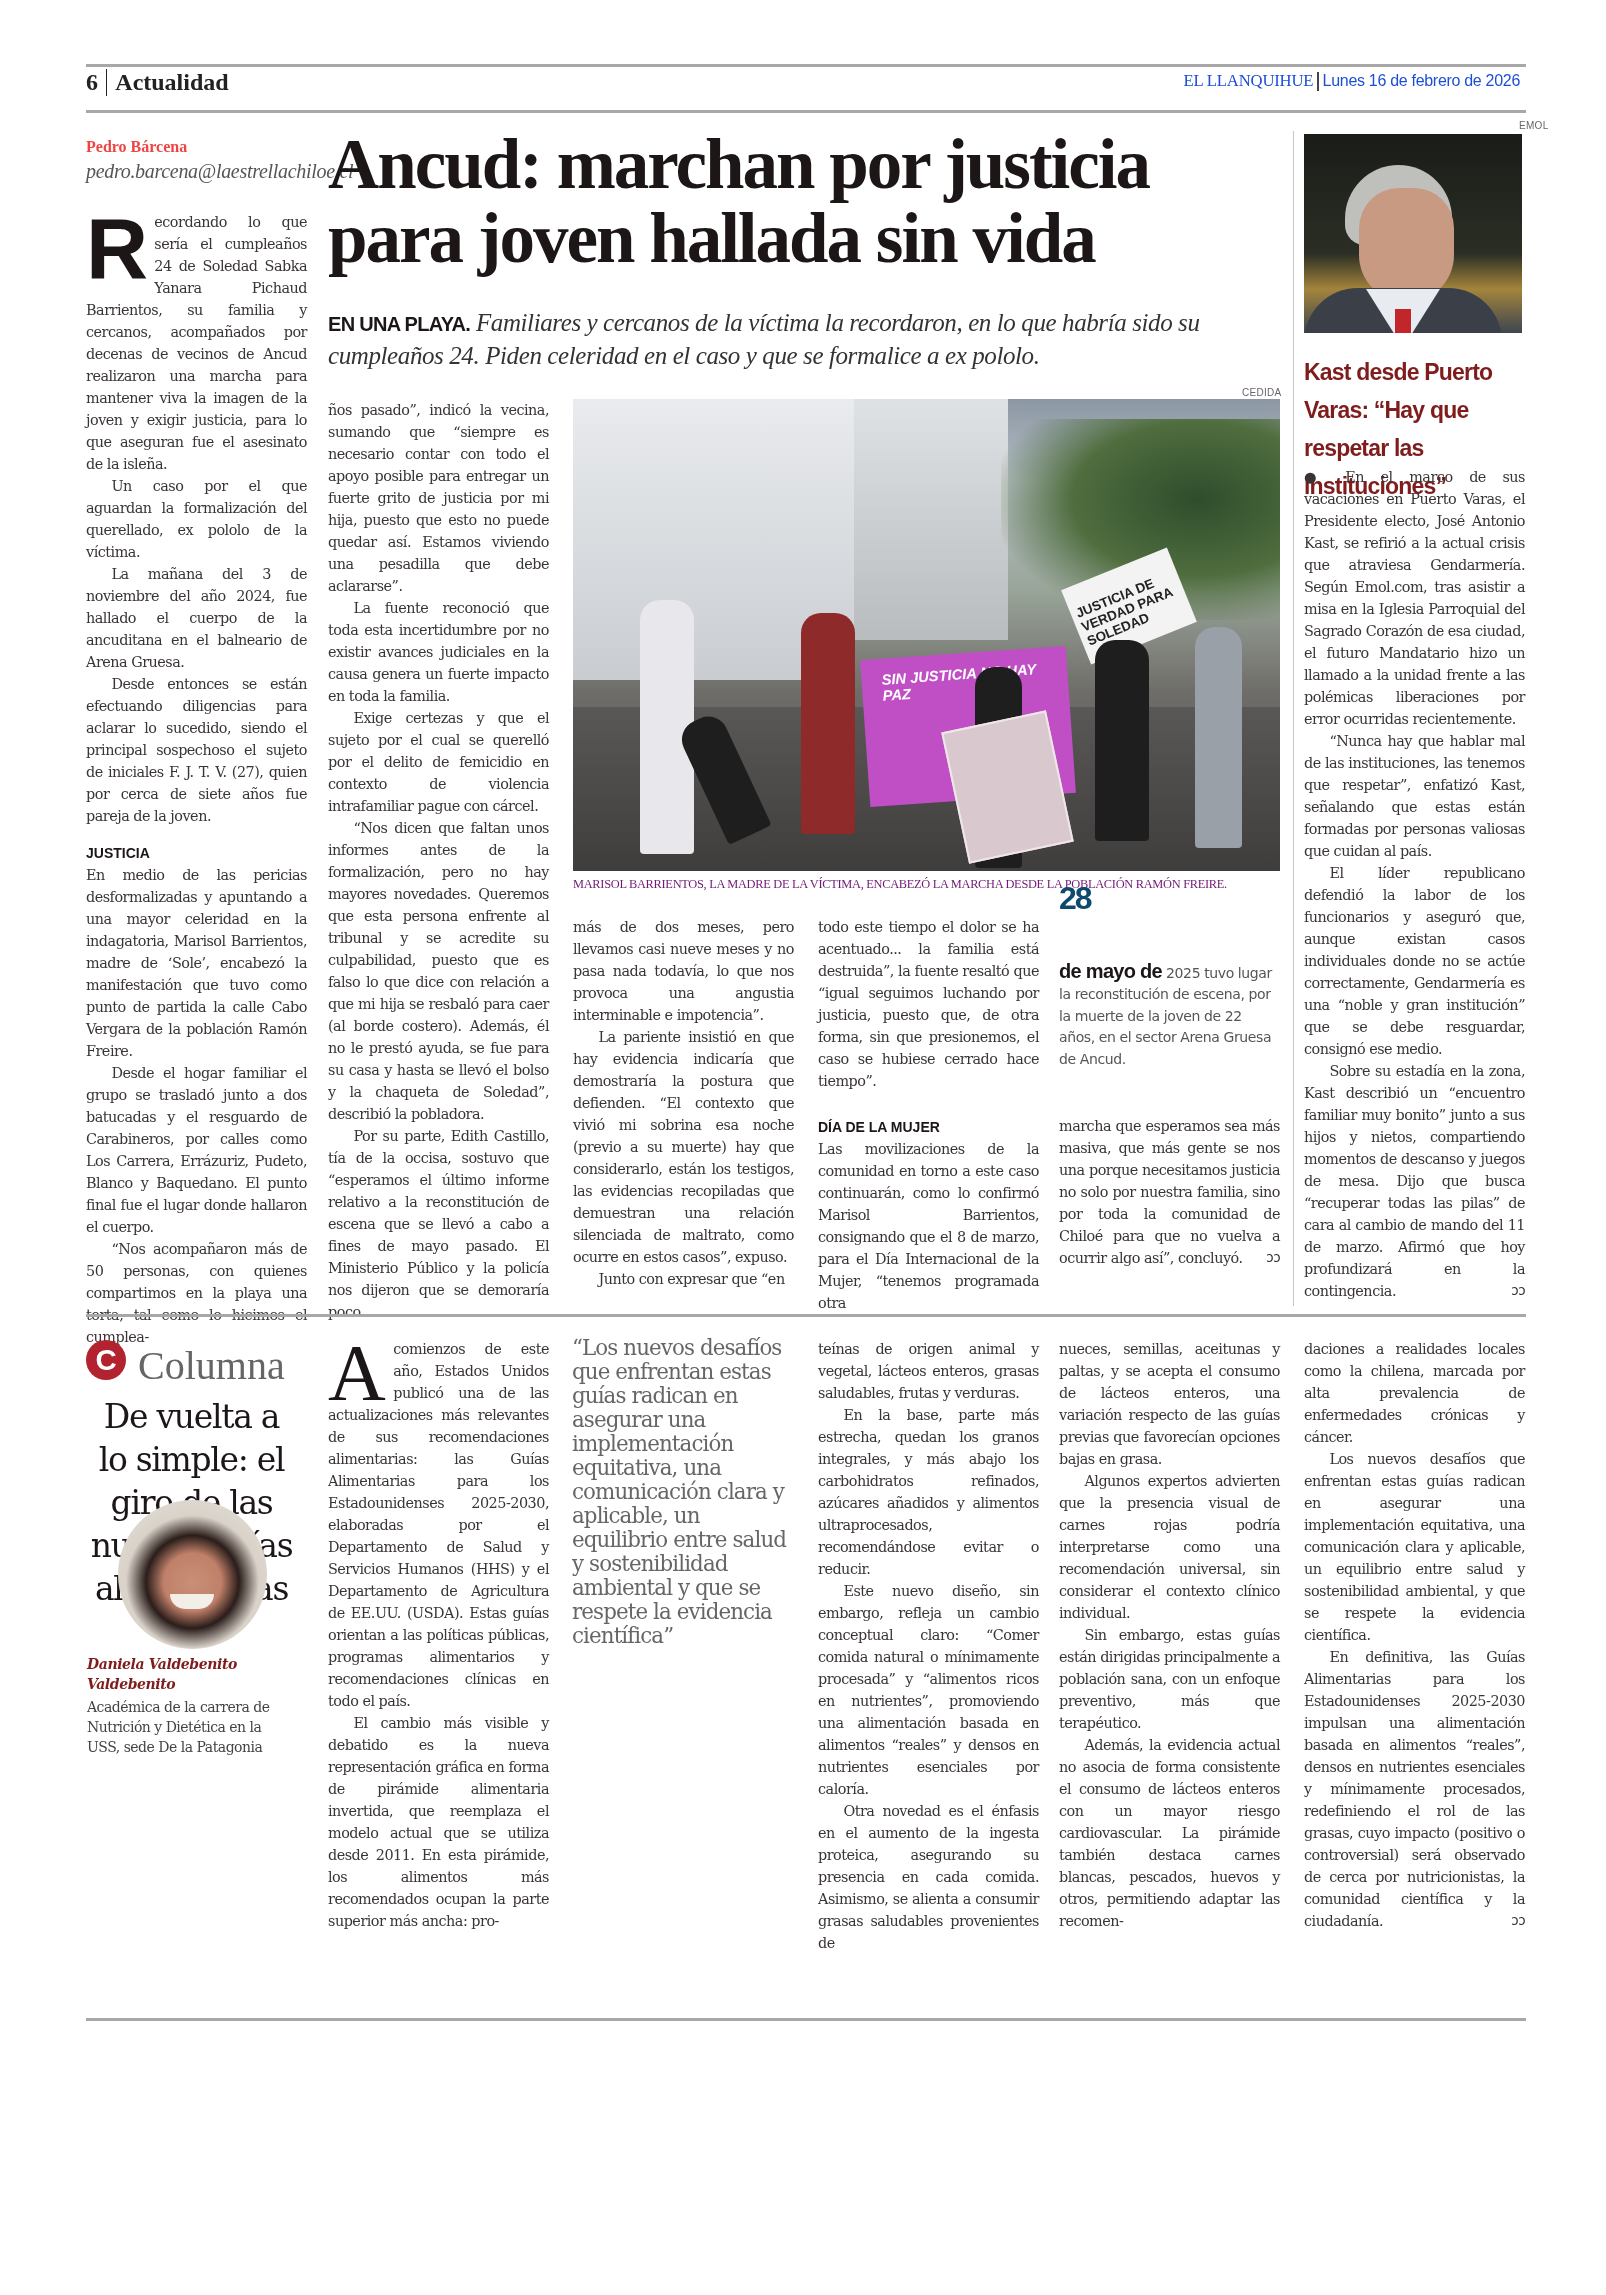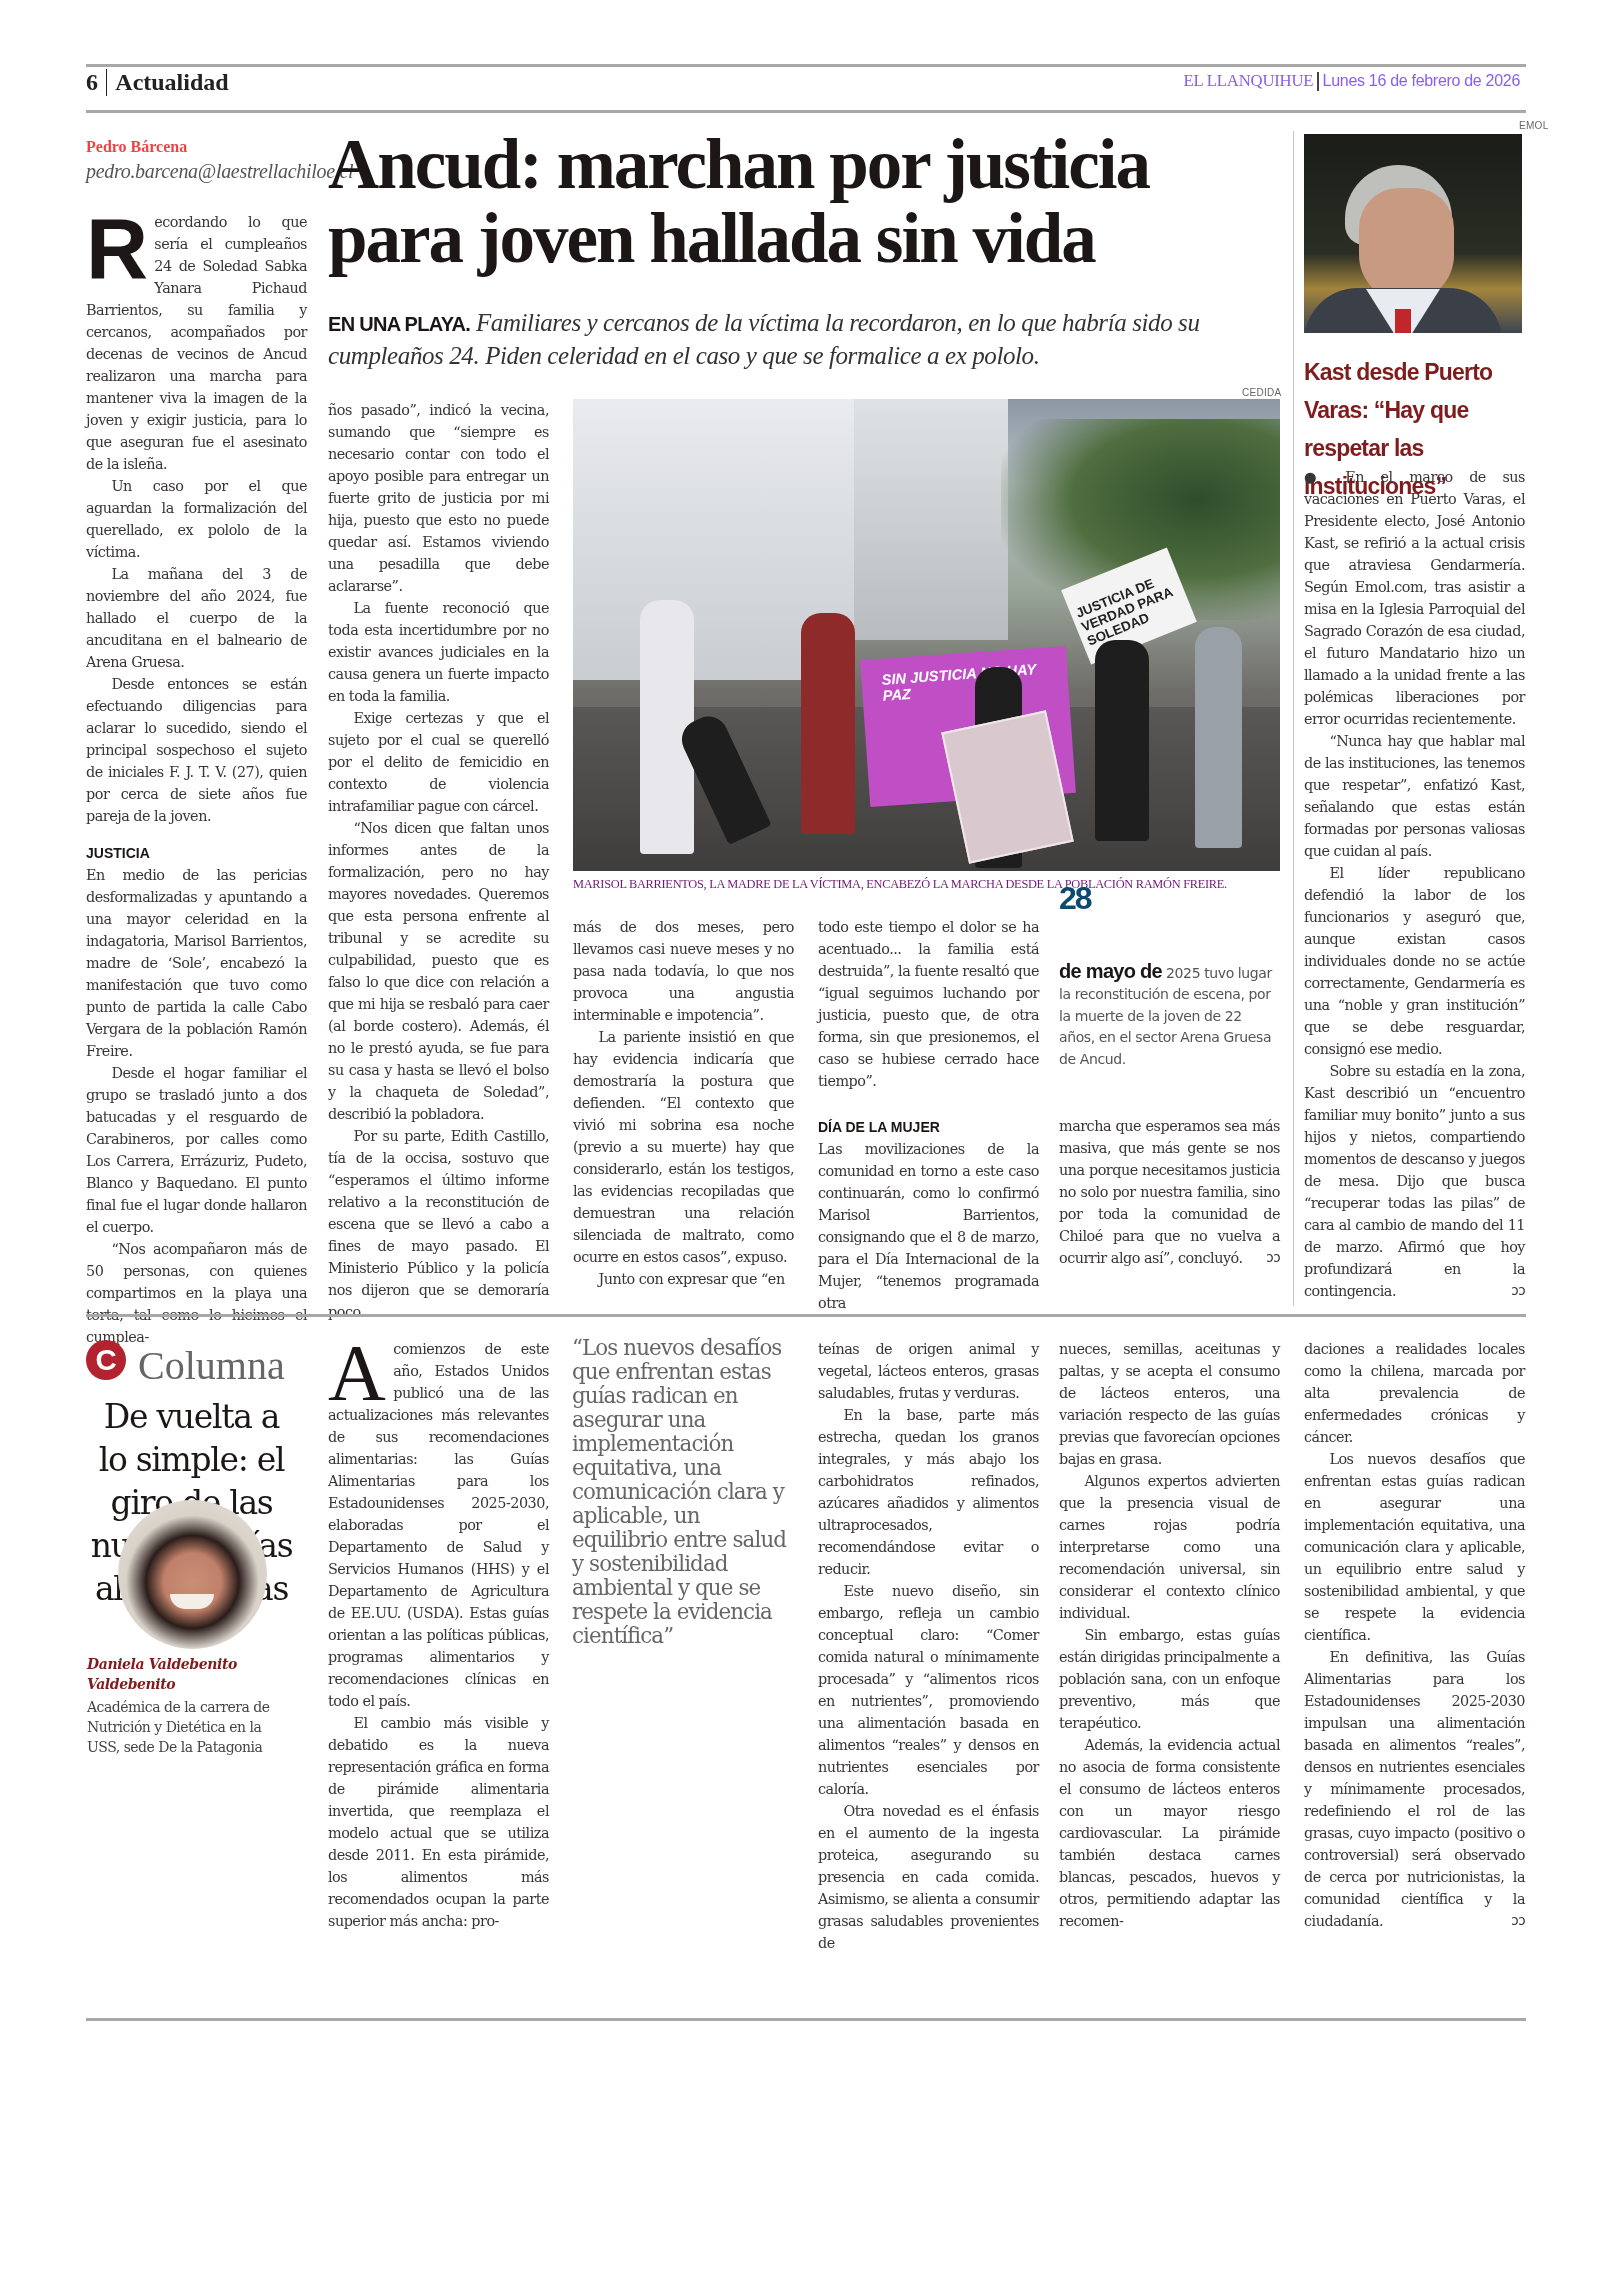--- a/index.html
+++ b/index.html
@@ -7,21 +7,21 @@
   body { position: relative; font-family: "DejaVu Serif", serif; color: #2a2626; }
 
   .rule { position: absolute; left: 86px; width: 1440px; height: 3.3px; background: #a8a8a8; }
   .rule.thin { height: 2.7px; }
 
   
   .mast-left { position: absolute; left: 86px; top: 66px; height: 32px; display: flex; align-items: center;
     font-family: "Liberation Serif", serif; font-weight: bold; font-size: 24px; color: #222; }
   .mast-left .sep { display: inline-block; width: 1.3px; height: 27px; background: #222; margin: 0 8px; }
   .mast-right { position: absolute; right: 86px; top: 71px; font-family: "Liberation Sans Narrow", "Liberation Sans", sans-serif;
-    font-size: 16px; color: #8b5cf6; display: flex; align-items: center; letter-spacing: -0.3px; }
+    font-size: 16px; color: #1d4ed8; display: flex; align-items: center; letter-spacing: -0.3px; }
   .mast-right .paper { font-family: "Liberation Serif", serif; font-size: 16.7px; letter-spacing: -0.2px; }
   .mast-right .sep { display: inline-block; width: 1.3px; height: 19px; background: #444; margin: 0 4px; }
 
   
   .byline { position: absolute; left: 86px; top: 138px; width: 228px; }
   .byline .name { font-family: "Liberation Serif", serif; font-weight: bold; font-size: 16px; color: #ef4444; }
   .byline .email { font-family: "Liberation Serif", serif; font-style: italic; font-size: 20px; color: #555; margin-top: 4px; letter-spacing: -0.3px; }
 
   
   .headline { position: absolute; left: 328px; top: 127px; width: 950px; font-family: "Liberation Serif", serif;

